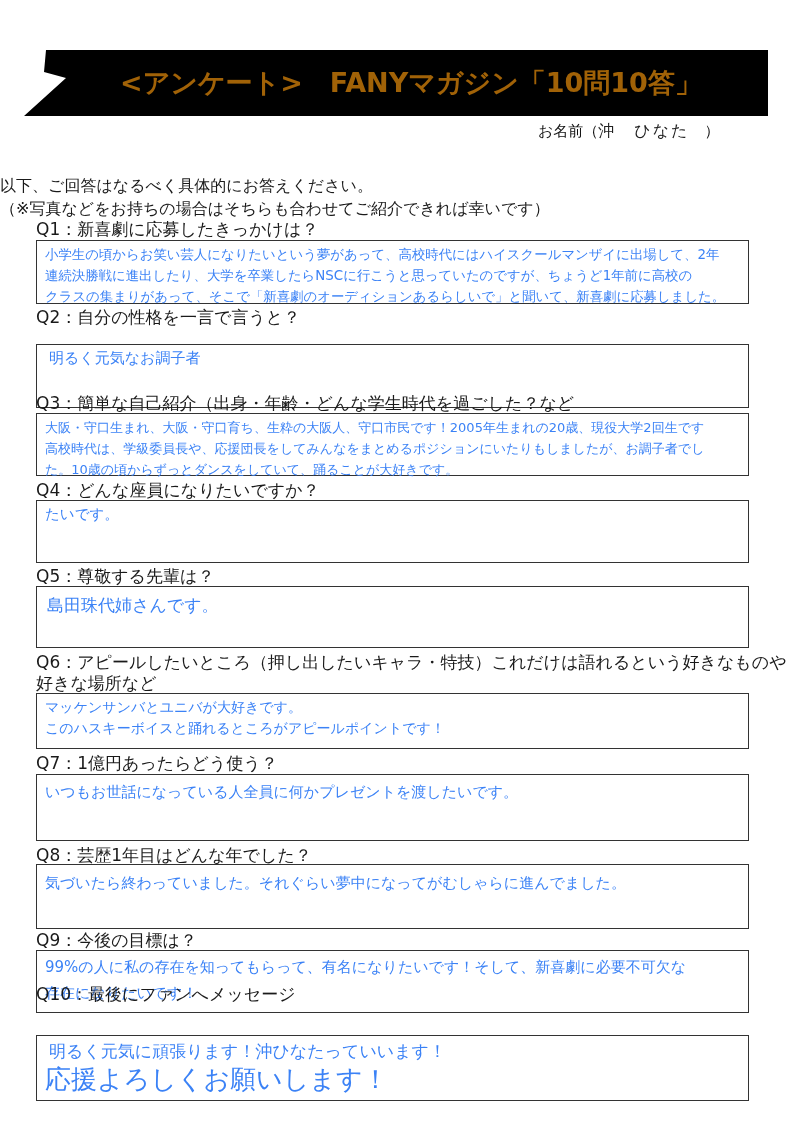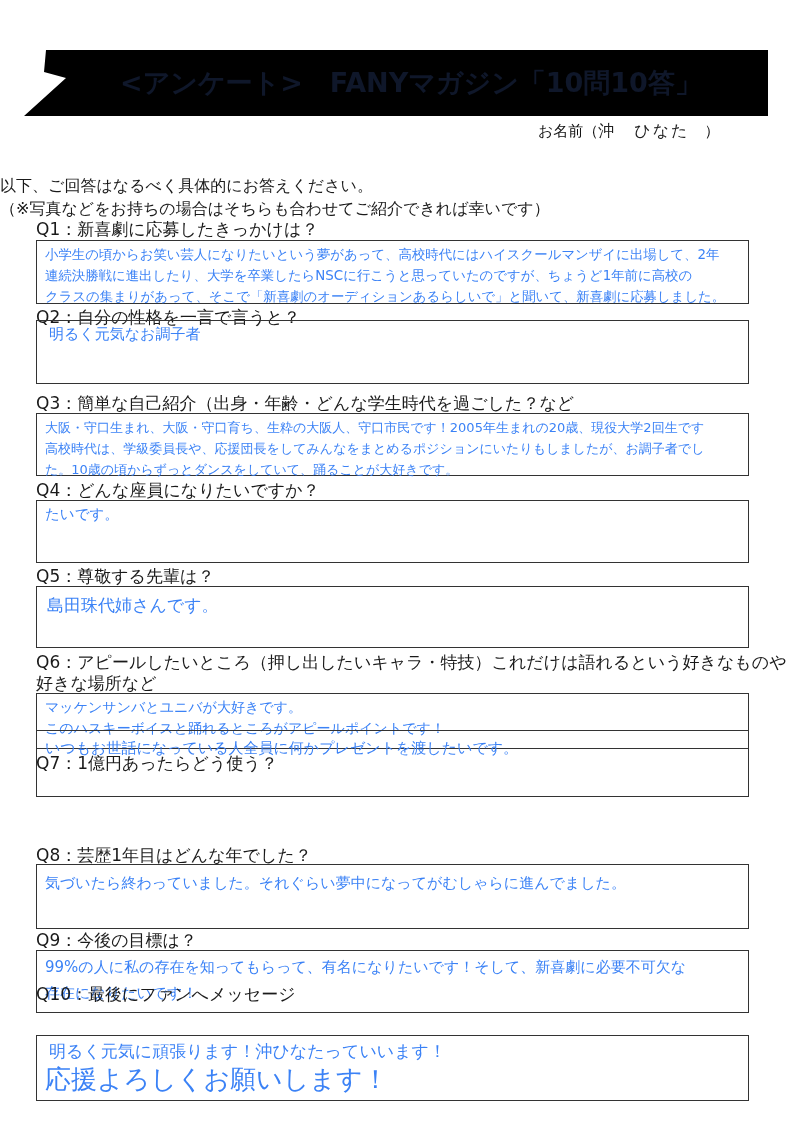--- a/index.html
+++ b/index.html
@@ -1,21 +1,21 @@
 <!DOCTYPE html>
 <html><head>
 <meta charset="utf-8">
 <style>
   html, body { margin: 0; padding: 0; background: #ffffff; }
   body { width: 800px; height: 1132px; position: relative; overflow: hidden;
          font-family: "DejaVu Sans", "Liberation Sans", sans-serif; color: #111; }
   .banner { position: absolute; left: 24px; top: 50px; width: 744px; height: 66px; }
   .banner svg { position: absolute; left: 0; top: 0; }
   .banner-title { position: absolute; left: 0; right: 0; top: 0; height: 66px; line-height: 66px;
-                  text-align: center; color: #0f172a; font-weight: bold; font-size: 27px;
+                  text-align: center; color: #a16207; font-weight: bold; font-size: 27px;
                   letter-spacing: 0px; padding-left: 30px; box-sizing: border-box; }
   .name-line { position: absolute; left: 538px; top: 121px; font-size: 15px; white-space: pre; }
   .name-line .hand { font-family: "DejaVu Sans", sans-serif; font-size: 16px; color: #222; letter-spacing: 2px; }
   .instr { position: absolute; left: 0; right: 0; text-align: left; font-size: 16px; color: #1a1a1a; }
   .q-label { position: absolute; left: 36px; font-size: 17px; color: #1a1a1a; line-height: 22px; }
   .a-box { position: absolute; left: 36px; width: 713px; border: 1.5px solid #333; box-sizing: border-box;
            padding: 3px 8px; font-family: "DejaVu Sans", sans-serif; font-size: 15px; line-height: 21px;
            color: #3b82f6; }
   .a-box .line { display: block; white-space: nowrap; overflow: hidden; }
   .big { font-size: 26px; line-height: 32px; }
@@ -37,21 +37,21 @@
 <div class="instr" style="top:199px;">（※写真などをお持ちの場合はそちらも合わせてご紹介できれば幸いです）</div>
 
 <div class="q-label" style="top:218px;">Q1：新喜劇に応募したきっかけは？</div>
 <div class="a-box" style="top:240px;height:64px;">
   <span class="line" style="font-size:13.4px;">小学生の頃からお笑い芸人になりたいという夢があって、高校時代にはハイスクールマンザイに出場して、2年</span>
   <span class="line" style="font-size:13.4px;">連続決勝戦に進出したり、大学を卒業したらNSCに行こうと思っていたのですが、ちょうど1年前に高校の</span>
   <span class="line" style="font-size:13.4px;">クラスの集まりがあって、そこで「新喜劇のオーディションあるらしいで」と聞いて、新喜劇に応募しました。</span>
 </div>
 
 <div class="q-label" style="top:306px;">Q2：自分の性格を一言で言うと？</div>
-<div class="a-box" style="top:320px;height:64px;">
+<div class="a-box" style="top:344px;height:64px;">
   <span class="line" style="padding-left:4px;">明るく元気なお調子者</span>
 </div>
 
 <div class="q-label" style="top:392px;">Q3：簡単な自己紹介（出身・年齢・どんな学生時代を過ごした？など</div>
 <div class="a-box" style="top:413px;height:63px;">
   <span class="line" style="font-size:13px;">大阪・守口生まれ、大阪・守口育ち、生粋の大阪人、守口市民です！2005年生まれの20歳、現役大学2回生です</span>
   <span class="line" style="font-size:13px;">高校時代は、学級委員長や、応援団長をしてみんなをまとめるポジションにいたりもしましたが、お調子者でし</span>
   <span class="line" style="font-size:13px;">た。10歳の頃からずっとダンスをしていて、踊ることが大好きです。</span>
 </div>
 
@@ -66,21 +66,21 @@
 </div>
 
 <div class="q-label" style="top:651px;">Q6：アピールしたいところ（押し出したいキャラ・特技）これだけは語れるという好きなものや</div>
 <div class="q-label" style="top:672px;">好きな場所など</div>
 <div class="a-box" style="top:693px;height:56px;">
   <span class="line" style="font-size:14px;">マッケンサンバとユニバが大好きです。</span>
   <span class="line" style="font-size:14px;">このハスキーボイスと踊れるところがアピールポイントです！</span>
 </div>
 
 <div class="q-label" style="top:752px;">Q7：1億円あったらどう使う？</div>
-<div class="a-box" style="top:730px;height:67px;">
+<div class="a-box" style="top:774px;height:67px;">
   <span class="line" style="font-size:15px;line-height:28px;">いつもお世話になっている人全員に何かプレゼントを渡したいです。</span>
 </div>
 
 <div class="q-label" style="top:844px;">Q8：芸歴1年目はどんな年でした？</div>
 <div class="a-box" style="top:864px;height:65px;">
   <span class="line" style="font-size:15px;line-height:30px;">気づいたら終わっていました。それぐらい夢中になってがむしゃらに進んでました。</span>
 </div>
 
 <div class="q-label" style="top:929px;">Q9：今後の目標は？</div>
 <div class="a-box" style="top:950px;height:63px;">

